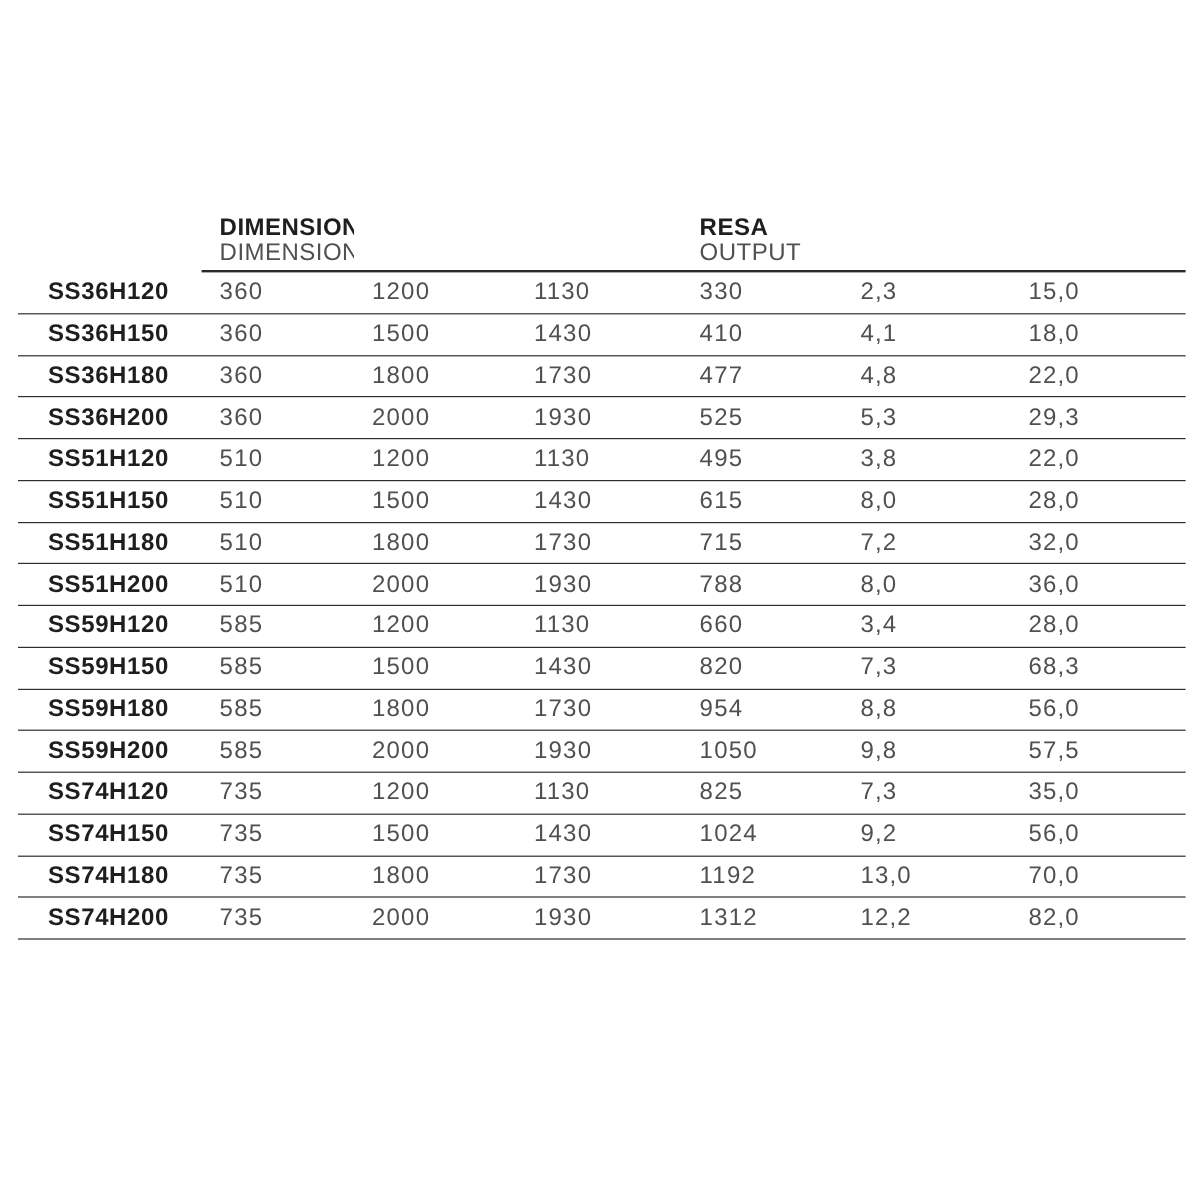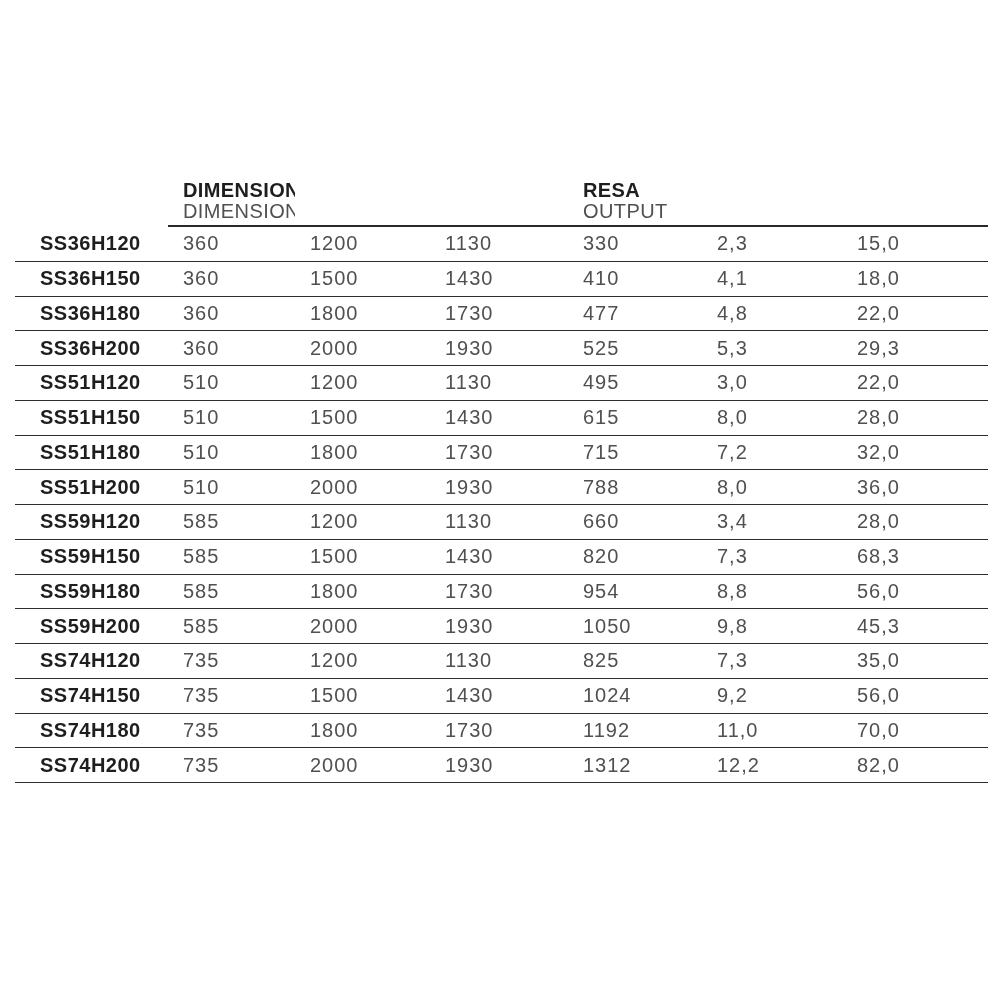--- a/index.html
+++ b/index.html
@@ -146,21 +146,21 @@
     <div class="cell c6 num">5,3</div>
     <div class="cell c7 num">29,3</div>
   </div>
 
   <div class="grid data-row">
     <div class="cell c1 art">SS51H120</div>
     <div class="cell c2 num">510</div>
     <div class="cell c3 num">1200</div>
     <div class="cell c4 num">1130</div>
     <div class="cell c5 num">495</div>
-    <div class="cell c6 num">3,0</div>
+    <div class="cell c6 num">3,8</div>
     <div class="cell c7 num">22,0</div>
   </div>
 
   <div class="grid data-row">
     <div class="cell c1 art">SS51H150</div>
     <div class="cell c2 num">510</div>
     <div class="cell c3 num">1500</div>
     <div class="cell c4 num">1430</div>
     <div class="cell c5 num">615</div>
     <div class="cell c6 num">8,0</div>
@@ -217,21 +217,21 @@
     <div class="cell c7 num">56,0</div>
   </div>
 
   <div class="grid data-row">
     <div class="cell c1 art">SS59H200</div>
     <div class="cell c2 num">585</div>
     <div class="cell c3 num">2000</div>
     <div class="cell c4 num">1930</div>
     <div class="cell c5 num">1050</div>
     <div class="cell c6 num">9,8</div>
-    <div class="cell c7 num">45,3</div>
+    <div class="cell c7 num">57,5</div>
   </div>
 
   <div class="grid data-row">
     <div class="cell c1 art">SS74H120</div>
     <div class="cell c2 num">735</div>
     <div class="cell c3 num">1200</div>
     <div class="cell c4 num">1130</div>
     <div class="cell c5 num">825</div>
     <div class="cell c6 num">7,3</div>
     <div class="cell c7 num">35,0</div>
@@ -246,21 +246,21 @@
     <div class="cell c6 num">9,2</div>
     <div class="cell c7 num">56,0</div>
   </div>
 
   <div class="grid data-row">
     <div class="cell c1 art">SS74H180</div>
     <div class="cell c2 num">735</div>
     <div class="cell c3 num">1800</div>
     <div class="cell c4 num">1730</div>
     <div class="cell c5 num">1192</div>
-    <div class="cell c6 num">11,0</div>
+    <div class="cell c6 num">13,0</div>
     <div class="cell c7 num">70,0</div>
   </div>
 
   <div class="grid data-row">
     <div class="cell c1 art">SS74H200</div>
     <div class="cell c2 num">735</div>
     <div class="cell c3 num">2000</div>
     <div class="cell c4 num">1930</div>
     <div class="cell c5 num">1312</div>
     <div class="cell c6 num">12,2</div>

